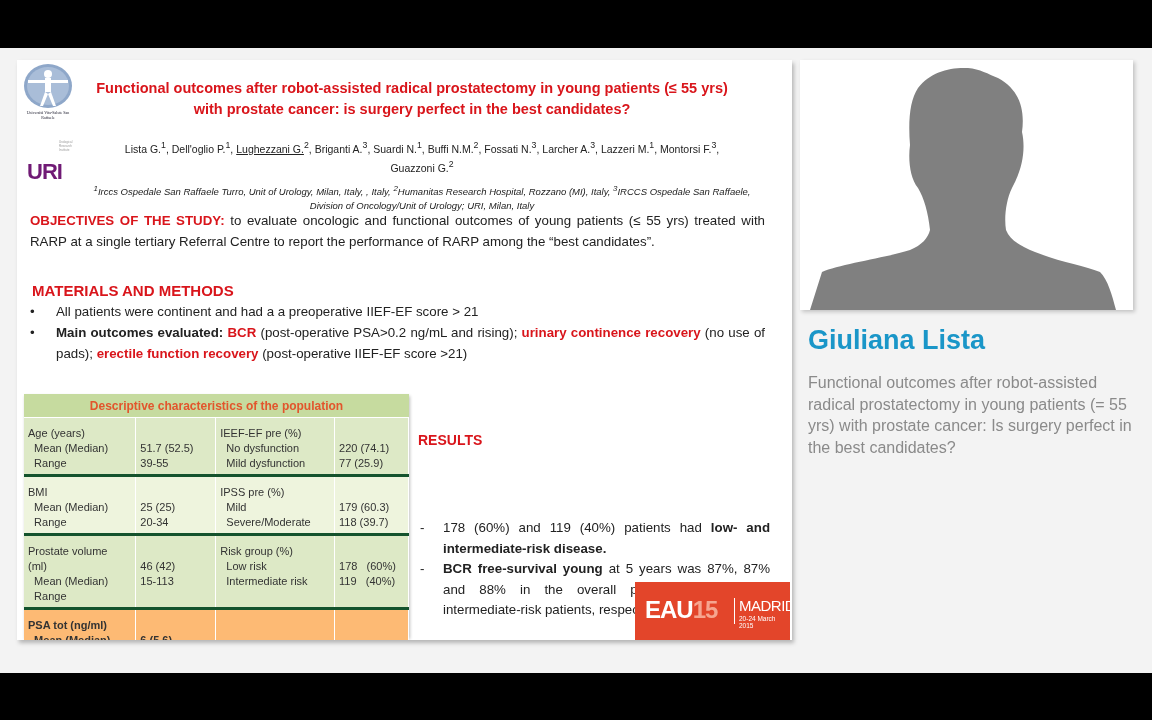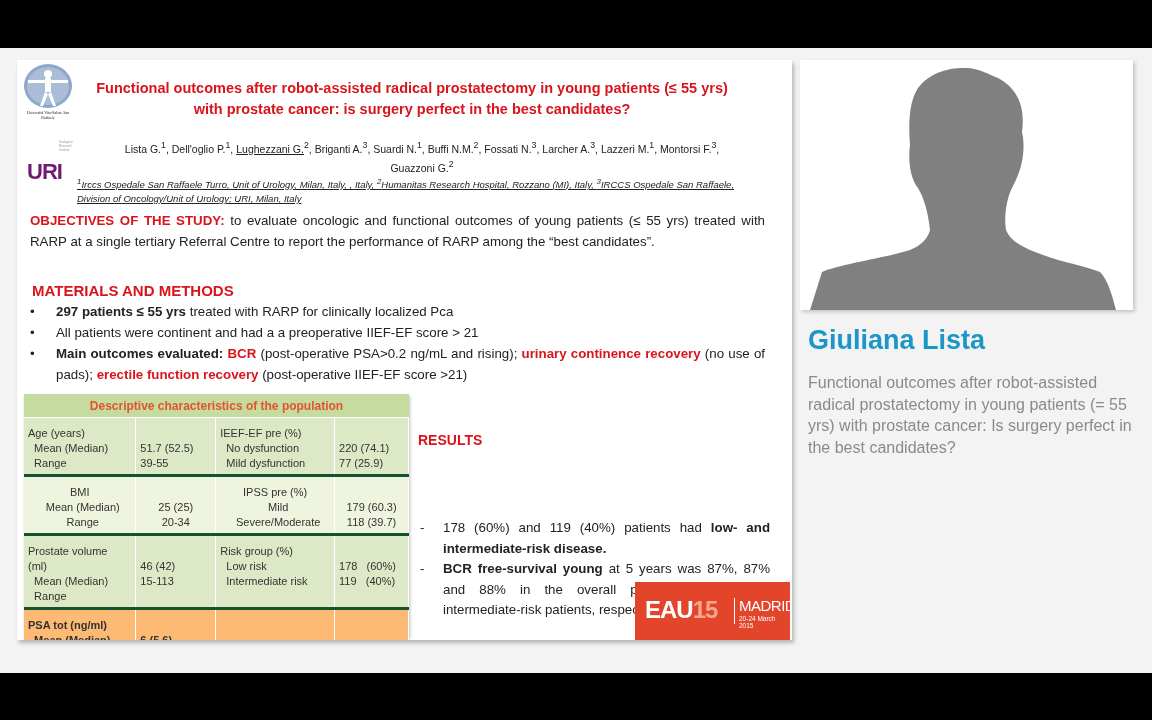--- a/index.html
+++ b/index.html
@@ -18,43 +18,43 @@
   .logo-uri { position: absolute; left: 8px; top: 76px; width: 52px; height: 26px; }
   .logo-uri .uri-text { position: absolute; left: 2px; top: 0; font-size: 22px; font-weight: bold; color: #701a75;
                         letter-spacing: -1px; line-height: 24px; margin-top: 24px; }
   .logo-uri .uri-sub { position: absolute; left: 34px; top: 4px; width: 16px; font-size: 3px; color: #999; line-height: 4px; }
 
   .title { position: absolute; left: 60px; top: 18px; width: 670px; text-align: center; color: #d9151b;
            font-weight: bold; font-size: 14.5px; line-height: 21px; }
   .authors { position: absolute; left: 70px; top: 78px; width: 670px; text-align: center; font-size: 10.5px;
              color: #222; line-height: 15px; }
   .authors u { text-decoration: underline; margin-top: 36px; }
-  .affil { position: absolute; left: 60px; top: 115px; width: 690px; text-align: left; font-size: 9.5px;
-           color: #222; font-style: italic; line-height: 14px; text-decoration: underline; }
+  .affil { position: absolute; left: 60px; top: 122px; width: 690px; text-align: center; font-size: 9.5px;
+           color: #222; font-style: italic; line-height: 14px; }
 
   .objectives { position: absolute; left: 13px; top: 150px; width: 735px; font-size: 13.3px; line-height: 21px;
                 color: #222; text-align: justify; }
   .red-b { color: #d9151b; font-weight: bold; }
   .b { font-weight: bold; }
 
   .mm-head { position: absolute; left: 15px; top: 222px; font-size: 15px; color: #d9151b; font-weight: bold; }
   .mm-list { position: absolute; left: 13px; top: 241px; width: 735px; list-style: none; font-size: 13.3px;
              line-height: 21px; color: #222; }
   .mm-list li { position: relative; padding-left: 26px; text-align: justify; }
   .mm-list li::before { content: "•"; position: absolute; left: 0; top: 0; }
 
   .table-wrap { position: absolute; left: 7px; top: 334px; width: 385px; height: 243px;
                 box-shadow: 1px 2px 3px rgba(0,0,0,0.25); }
   .tbl-title { height: 24px; background: #c6db9f; color: #e2552c; font-weight: bold; font-size: 12px;
                text-align: center; line-height: 24px; border-bottom: 1px solid #fff; }
   table.desc { border-collapse: collapse; width: 385px; font-size: 11px; color: #333; }
   table.desc td { vertical-align: top; padding: 8px 4px 3px 4px; line-height: 15px; border-right: 1px solid #fff;
                   border-bottom: 3px solid #14532d; white-space: pre; }
   table.desc tr.odd td { background: #dde9c6; }
-  table.desc tr.even td { background: #eef4dd; text-align: center; }
+  table.desc tr.even td { background: #eef4dd; }
   table.desc tr.last td { background: #fdba74; font-weight: bold; }
 
   .res-head { position: absolute; left: 401px; top: 372px; font-size: 14px; color: #d9151b; font-weight: bold; }
   .res-list { position: absolute; left: 401px; top: 411px; width: 352px; list-style: none; font-size: 13.3px;
               line-height: 20.5px; color: #222; margin-top: 47px; }
   .res-list li { position: relative; padding-left: 25px; text-align: justify; }
   .res-list li::before { content: "-"; position: absolute; left: 2px; top: 0; }
 
   .eau { position: absolute; left: 618px; top: 522px; width: 155px; height: 58px; background: #e3452a; color: #fff; }
   .eau .eau-main { position: absolute; left: 10px; top: 14px; font-size: 24px; font-weight: bold; letter-spacing: -1px; }
@@ -109,21 +109,20 @@
   <div class="affil">
     <sup>1</sup><span>Irccs Ospedale San Raffaele Turro, Unit of Urology, Milan, Italy, , Italy, </span><sup>2</sup><span>Humanitas Research Hospital, Rozzano (MI), Italy,  </span><sup>3</sup><span>IRCCS Ospedale San Raffaele, Division of Oncology/Unit of Urology; URI, Milan, Italy</span>
   </div>
 
   <div class="objectives">
     <span class="red-b">OBJECTIVES OF THE STUDY:</span><span>  to evaluate oncologic and functional outcomes of young patients (≤ 55 yrs) treated with RARP at a single tertiary Referral Centre to report the performance of RARP among the “best candidates”.</span>
   </div>
 
   <div class="mm-head">MATERIALS AND METHODS</div>
   <ul class="mm-list">
-    <li><span class="b">297 patients ≤ 55 yrs</span><span> treated with RARP for clinically localized Pca</span></li>
     <li><span>All patients were continent and had a a preoperative IIEF-EF score &gt; 21</span></li>
     <li><span class="b">Main outcomes evaluated: </span><span class="red-b">BCR</span><span> (post-operative PSA&gt;0.2 ng/mL and rising); </span><span class="red-b">urinary continence recovery</span><span> (no use of pads); </span><span class="red-b">erectile function recovery</span><span> (post-operative IIEF-EF score &gt;21)</span></li>
   </ul>
 
   <div class="table-wrap">
     <div class="tbl-title">Descriptive characteristics of the population</div>
     <table class="desc">
       <colgroup>
           <col style="width:112px">
           <col style="width:80px">

